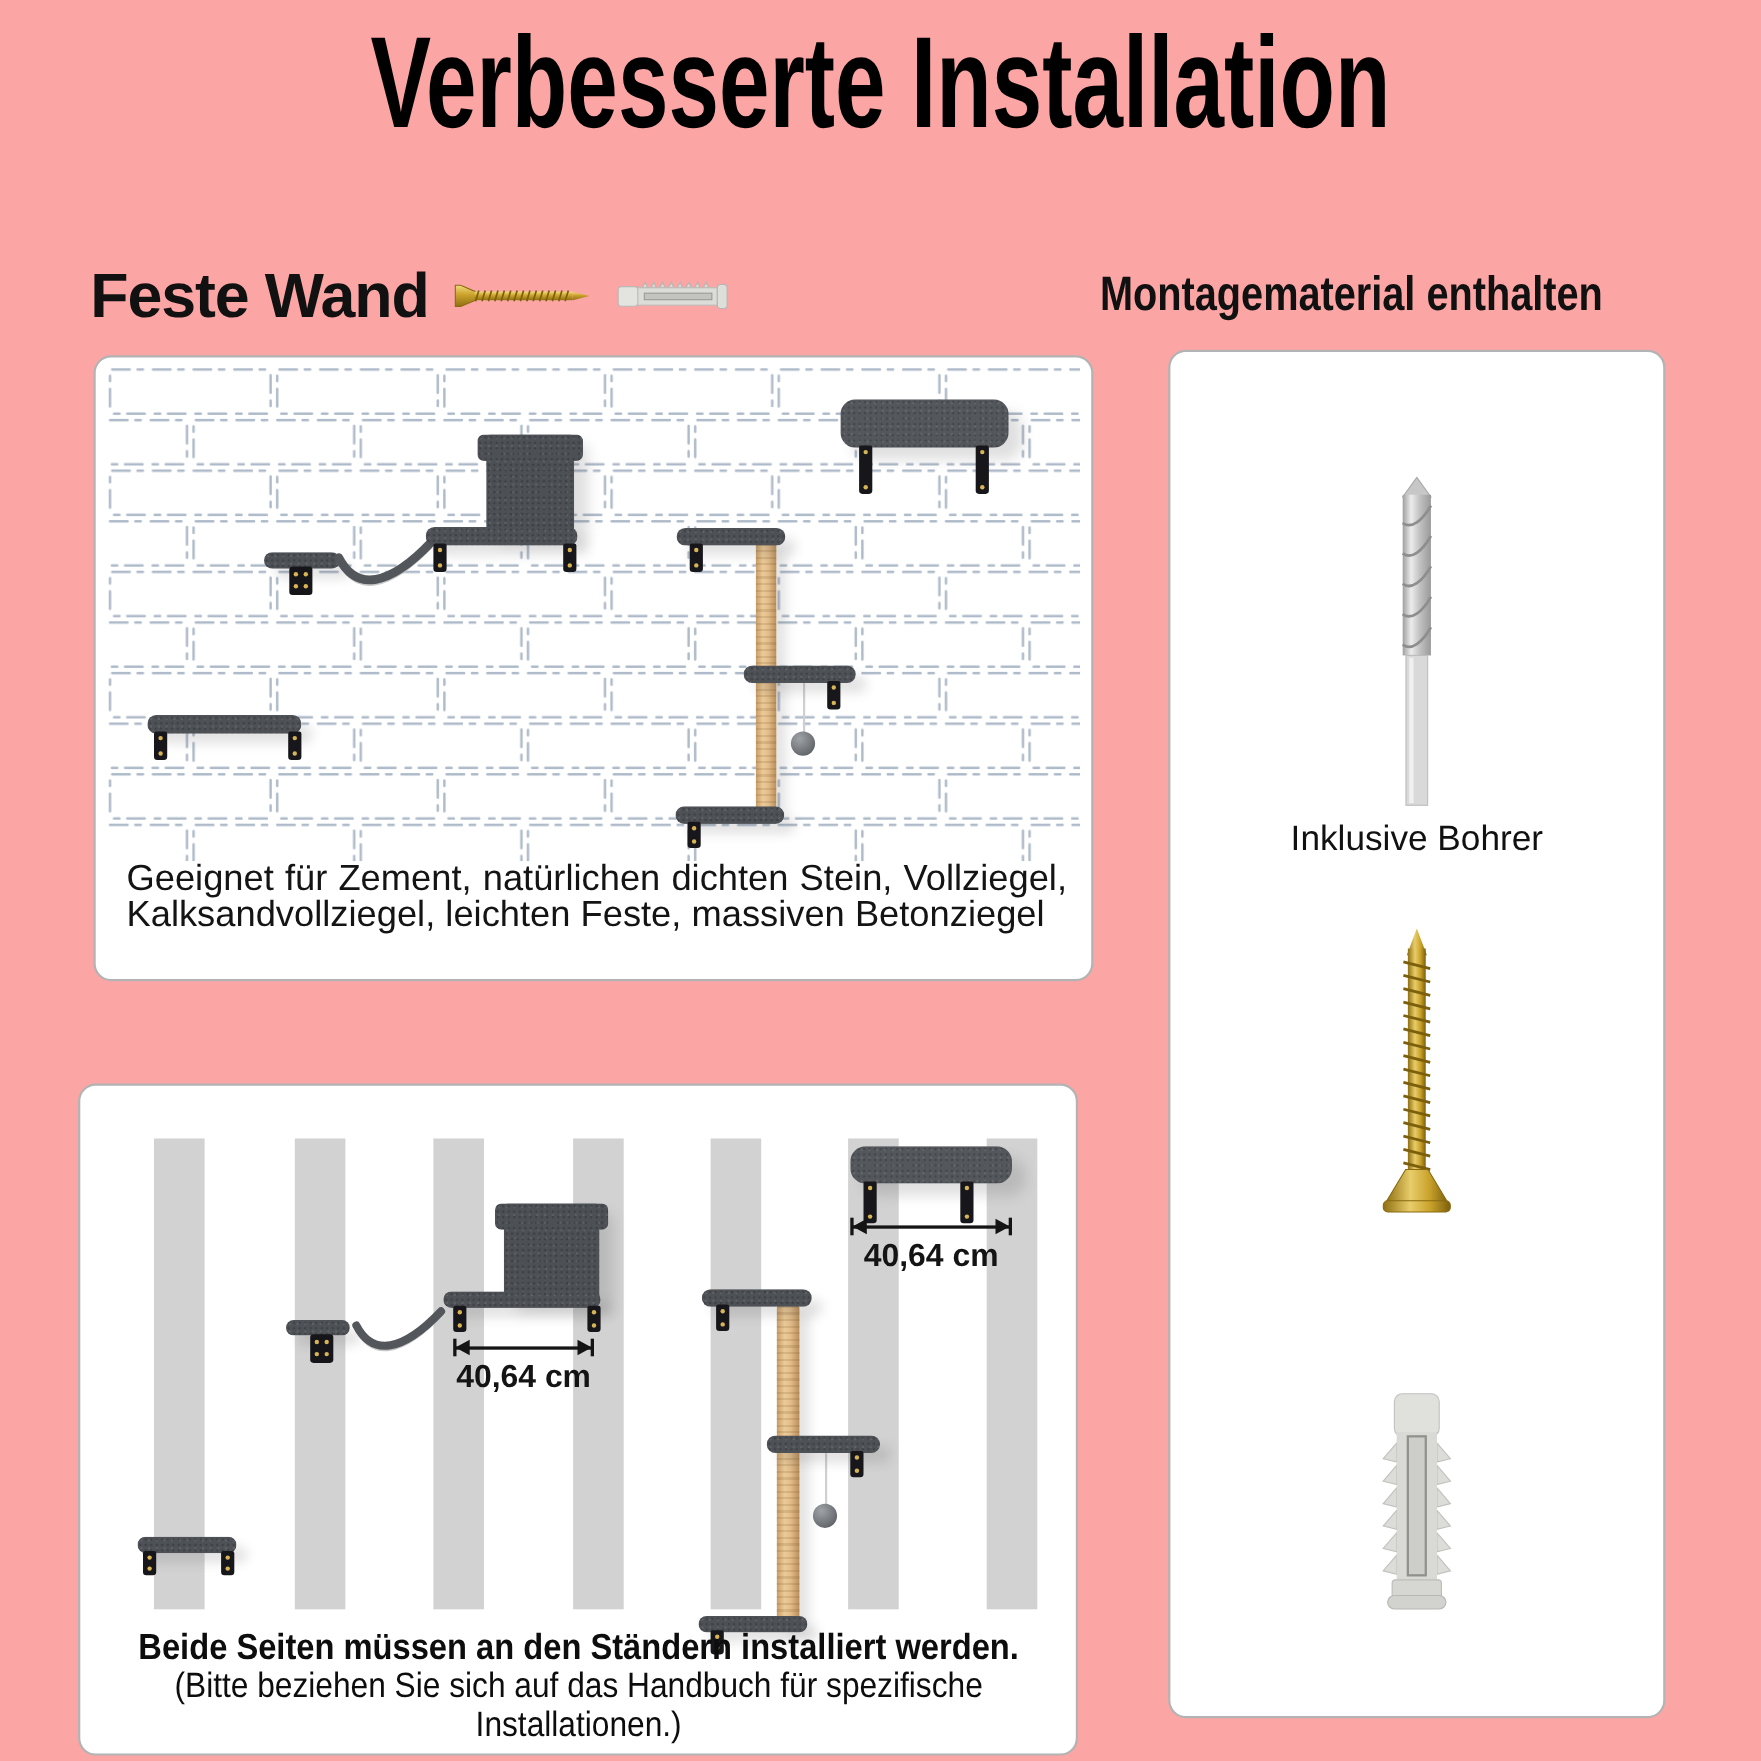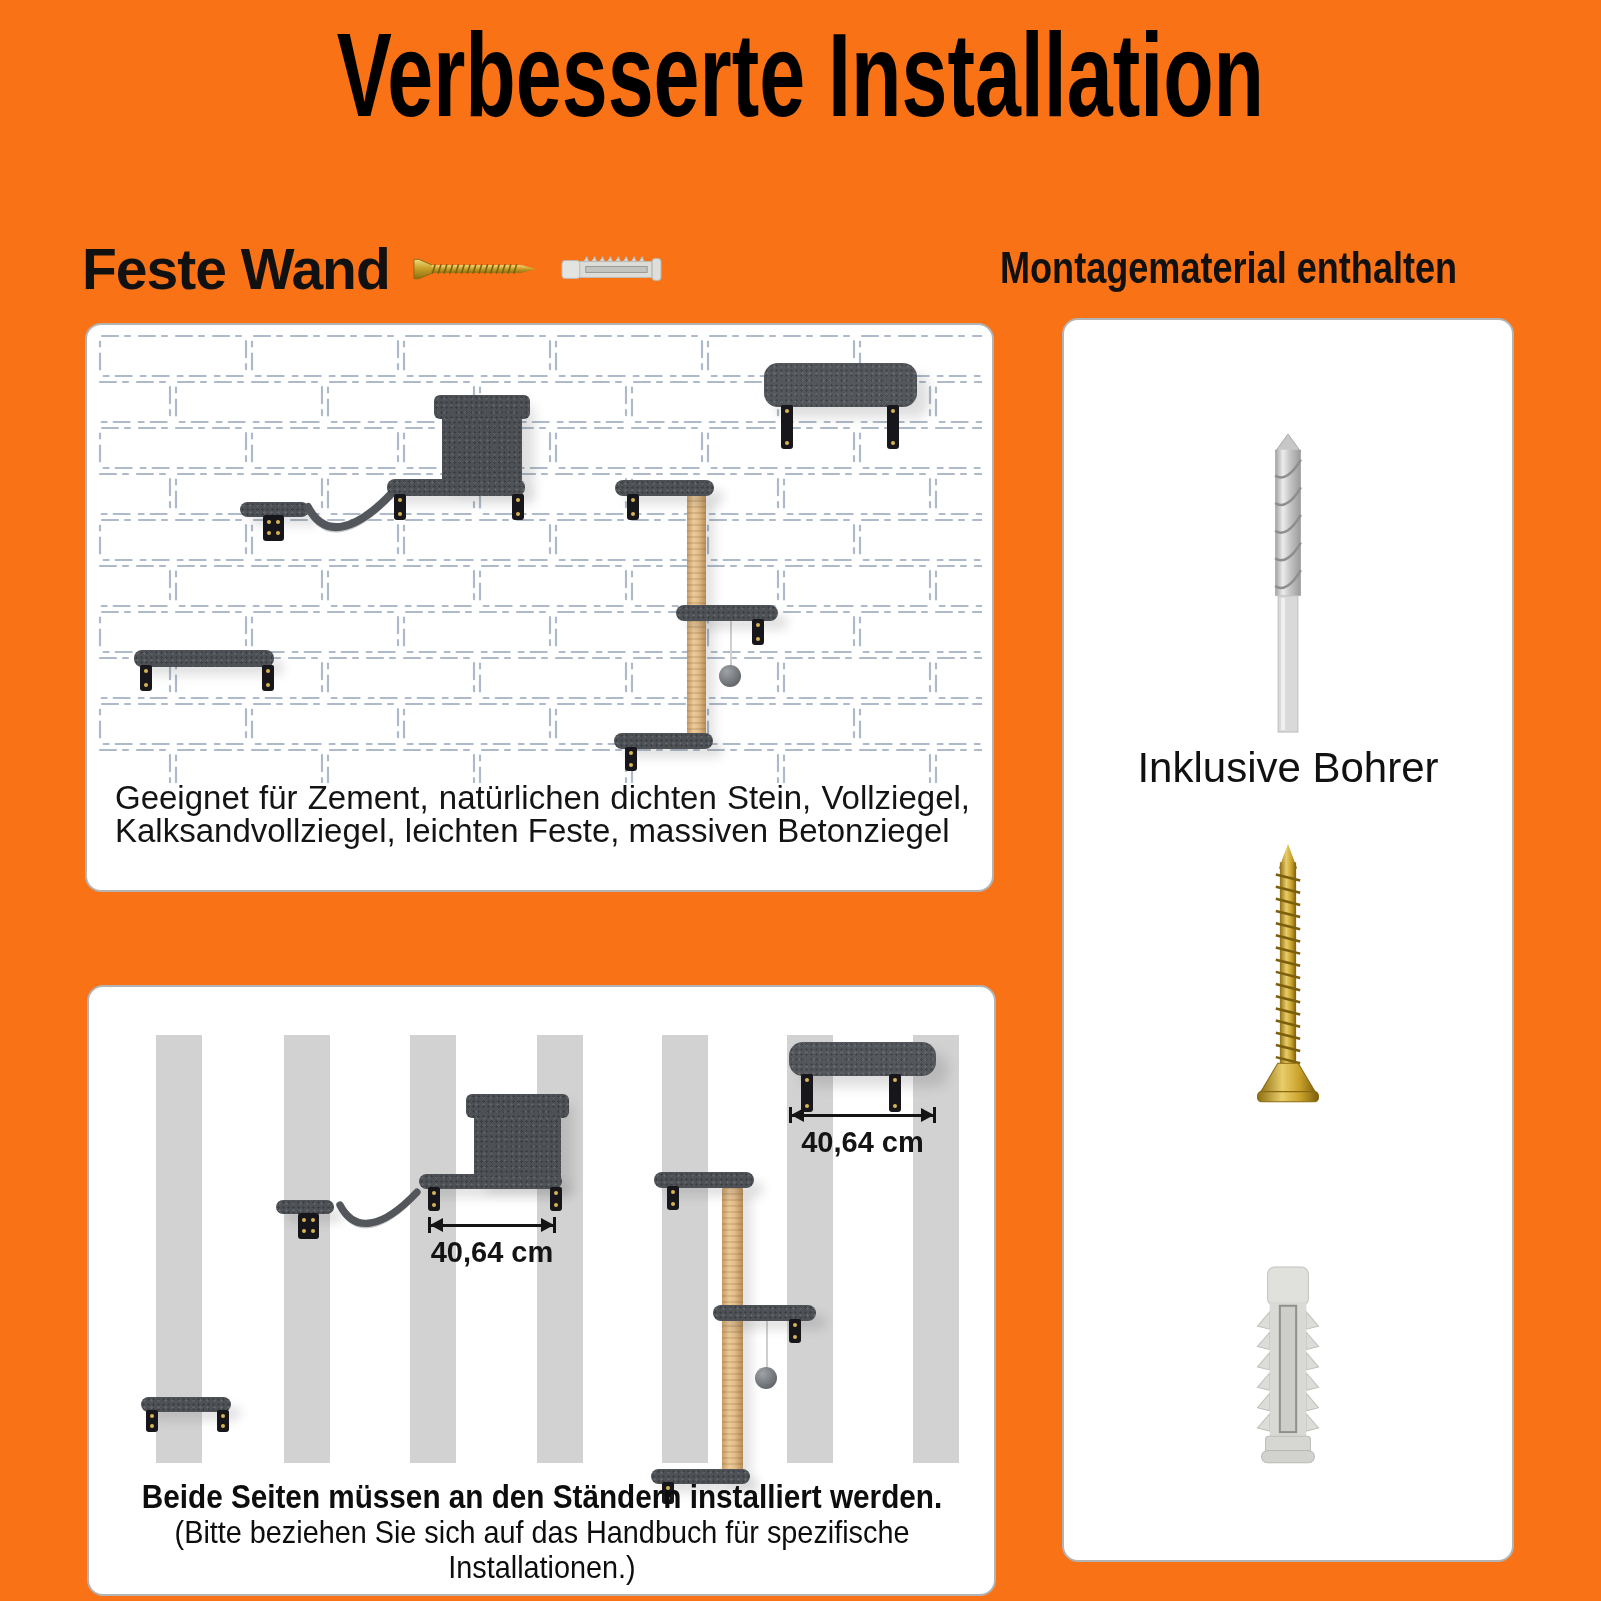--- a/index.html
+++ b/index.html
@@ -1,16 +1,16 @@
 <!DOCTYPE html>
 <html><head>
 <meta charset="utf-8">
 <style>
   html,body{margin:0;padding:0;background:#fff;}
-  #app{position:relative;width:1601px;height:1601px;background:#f97316;overflow:hidden;
+  #app{position:relative;width:1601px;height:1601px;background:#fca5a5;overflow:hidden;
        font-family:"Liberation Sans",sans-serif;color:#111;}
 
   
   .title-wrap{position:absolute;left:0;right:0;top:14px;display:flex;justify-content:center;}
   .title{font-size:118px;font-weight:bold;line-height:1.05;white-space:nowrap;
          display:inline-block;transform:scaleX(.70);color:#000;}
   .h2row{position:absolute;display:flex;align-items:center;gap:22px;}
   .h2{font-size:57px;font-weight:bold;letter-spacing:-1px;white-space:nowrap;}
   .h2r{position:absolute;font-size:44px;font-weight:bold;white-space:nowrap;
        transform:scaleX(.82);transform-origin:left center;}
@@ -67,21 +67,21 @@
         border-top:7px solid transparent;border-bottom:7px solid transparent;border-left:13px solid #141414;}
   .dim-label{text-align:center;font-weight:bold;font-size:29px;margin-top:3px;color:#141414;}
 
   
   .desc{position:absolute;left:28px;right:22px;top:456px;font-size:33px;line-height:1.0;
         text-align:justify;color:#141414;}
   .note{position:absolute;top:492px;left:50%;width:980px;transform:translateX(-50%) scaleX(.90);
         text-align:center;line-height:1.1;color:#0d0d0d;}
   .note-bold{font-weight:bold;font-size:33px;}
   .note-detail{font-size:32px;}
-  .caption{position:absolute;left:0;right:0;top:424px;text-align:center;font-size:42px;color:#111;}
+  .caption{position:absolute;left:0;right:0;top:424px;text-align:center;font-size:32px;color:#111;}
   .hw{position:absolute;left:50%;transform:translateX(-50%);}
 </style>
 </head>
 <body>
 
 <svg width="0" height="0" style="position:absolute">
   <defs>
     <linearGradient id="gold" x1="0" y1="0" x2="0" y2="1">
       <stop offset="0" stop-color="#f2da7e"></stop>
         <stop offset=".45" stop-color="#caa22b"></stop>
@@ -164,21 +164,21 @@
       <div class="bk" style="left:538px;top:422px;height:24px"></div>
 
       <div class="shelf" style="left:47px;top:325px;width:140px;height:17px"></div>
       <div class="bk" style="left:53px;top:340px;height:26px"></div>
       <div class="bk" style="left:175px;top:340px;height:26px"></div>
     </div>
     <div class="desc">Geeignet für Zement, natürlichen dichten Stein, Vollziegel, Kalksandvollziegel, leichten Feste, massiven Betonziegel</div>
   </div>
 
 
-  <div class="panel" style="left:87px;top:985px;width:905px;height:607px">
+  <div class="panel" style="left:71px;top:985px;width:905px;height:607px">
     <div class="scene">
       <div class="stripe" style="left: 67px; top: 48px; width: 46px; height: 428px;"></div>
       <div class="stripe" style="left: 195px; top: 48px; width: 46px; height: 428px;"></div>
       <div class="stripe" style="left: 321px; top: 48px; width: 46px; height: 428px;"></div>
       <div class="stripe" style="left: 448px; top: 48px; width: 46px; height: 428px;"></div>
       <div class="stripe" style="left: 573px; top: 48px; width: 46px; height: 428px;"></div>
       <div class="stripe" style="left: 698px; top: 48px; width: 46px; height: 428px;"></div>
       <div class="stripe" style="left: 824px; top: 48px; width: 46px; height: 428px;"></div>
 
       <div class="cushion" style="left:700px;top:55px;width:147px;height:34px"></div>

